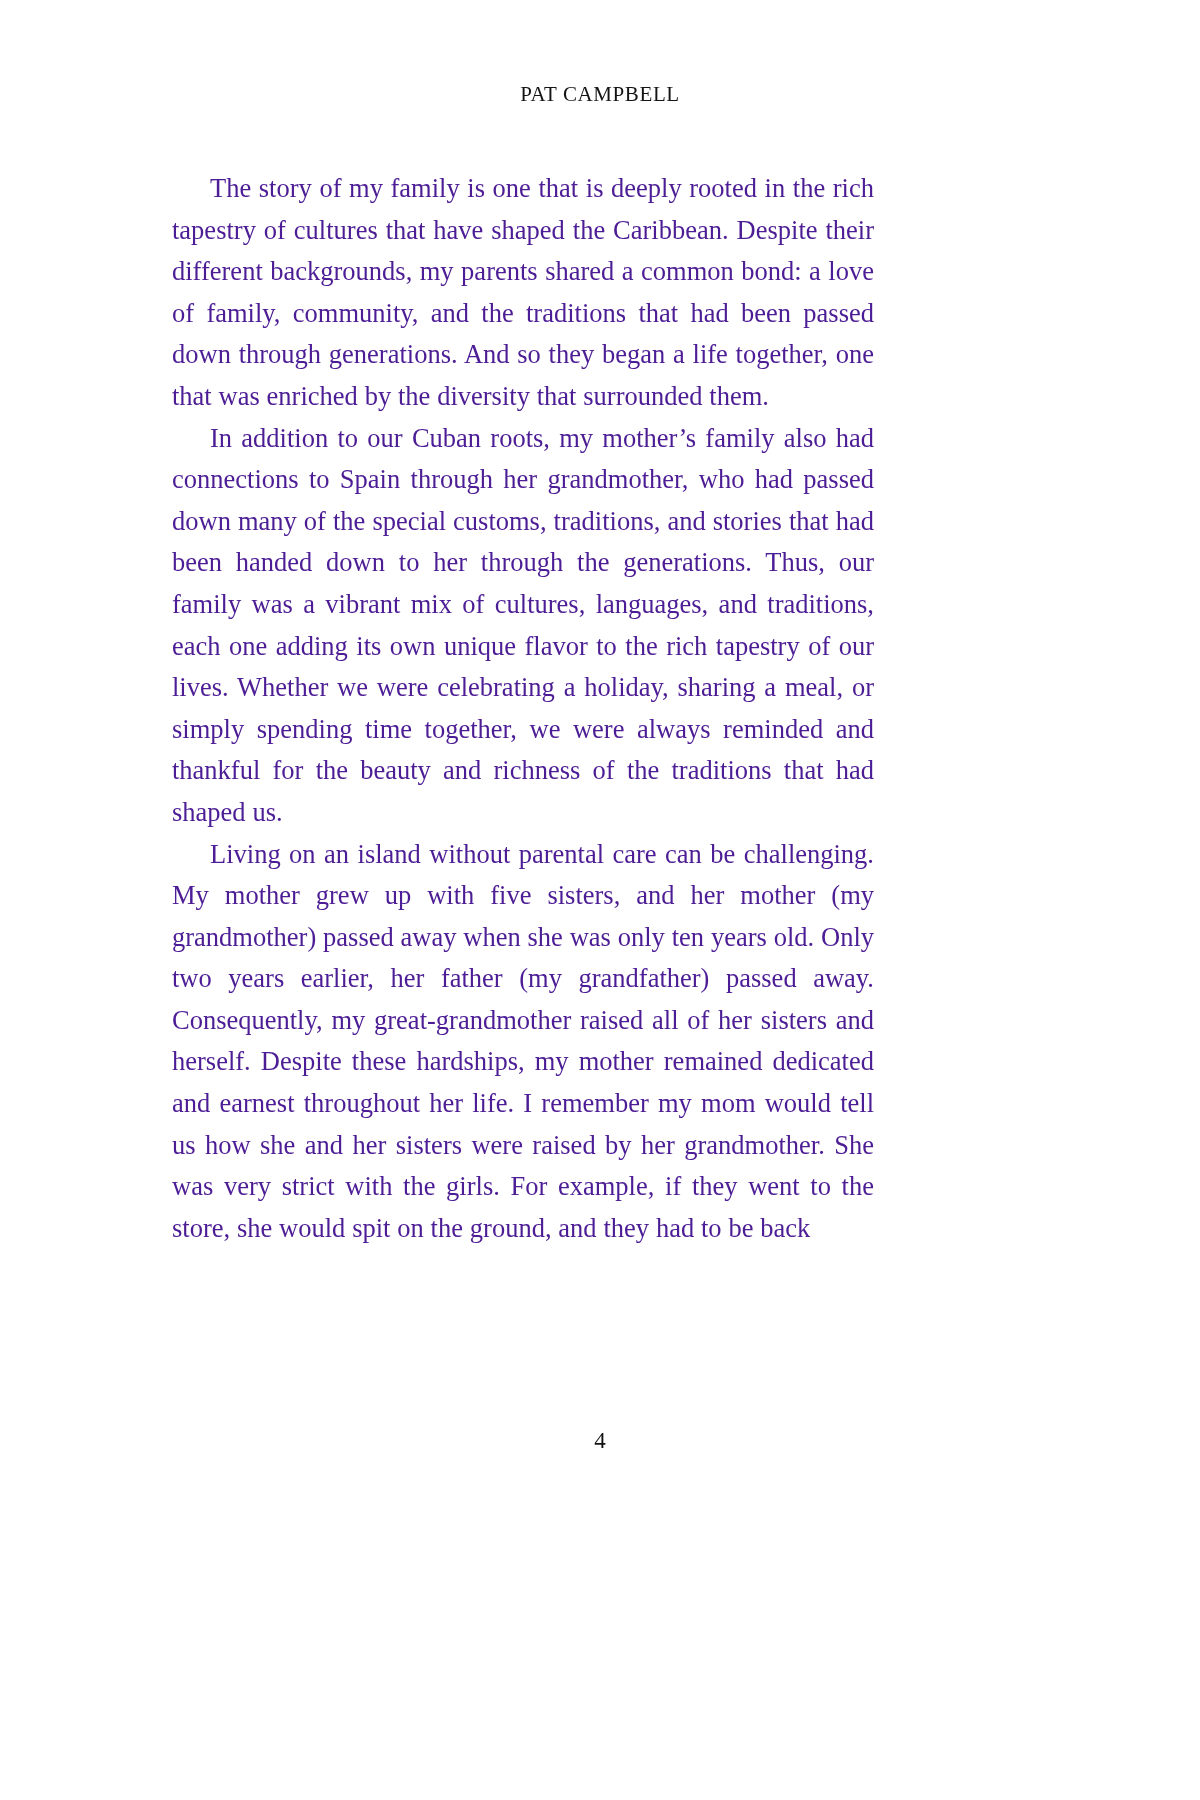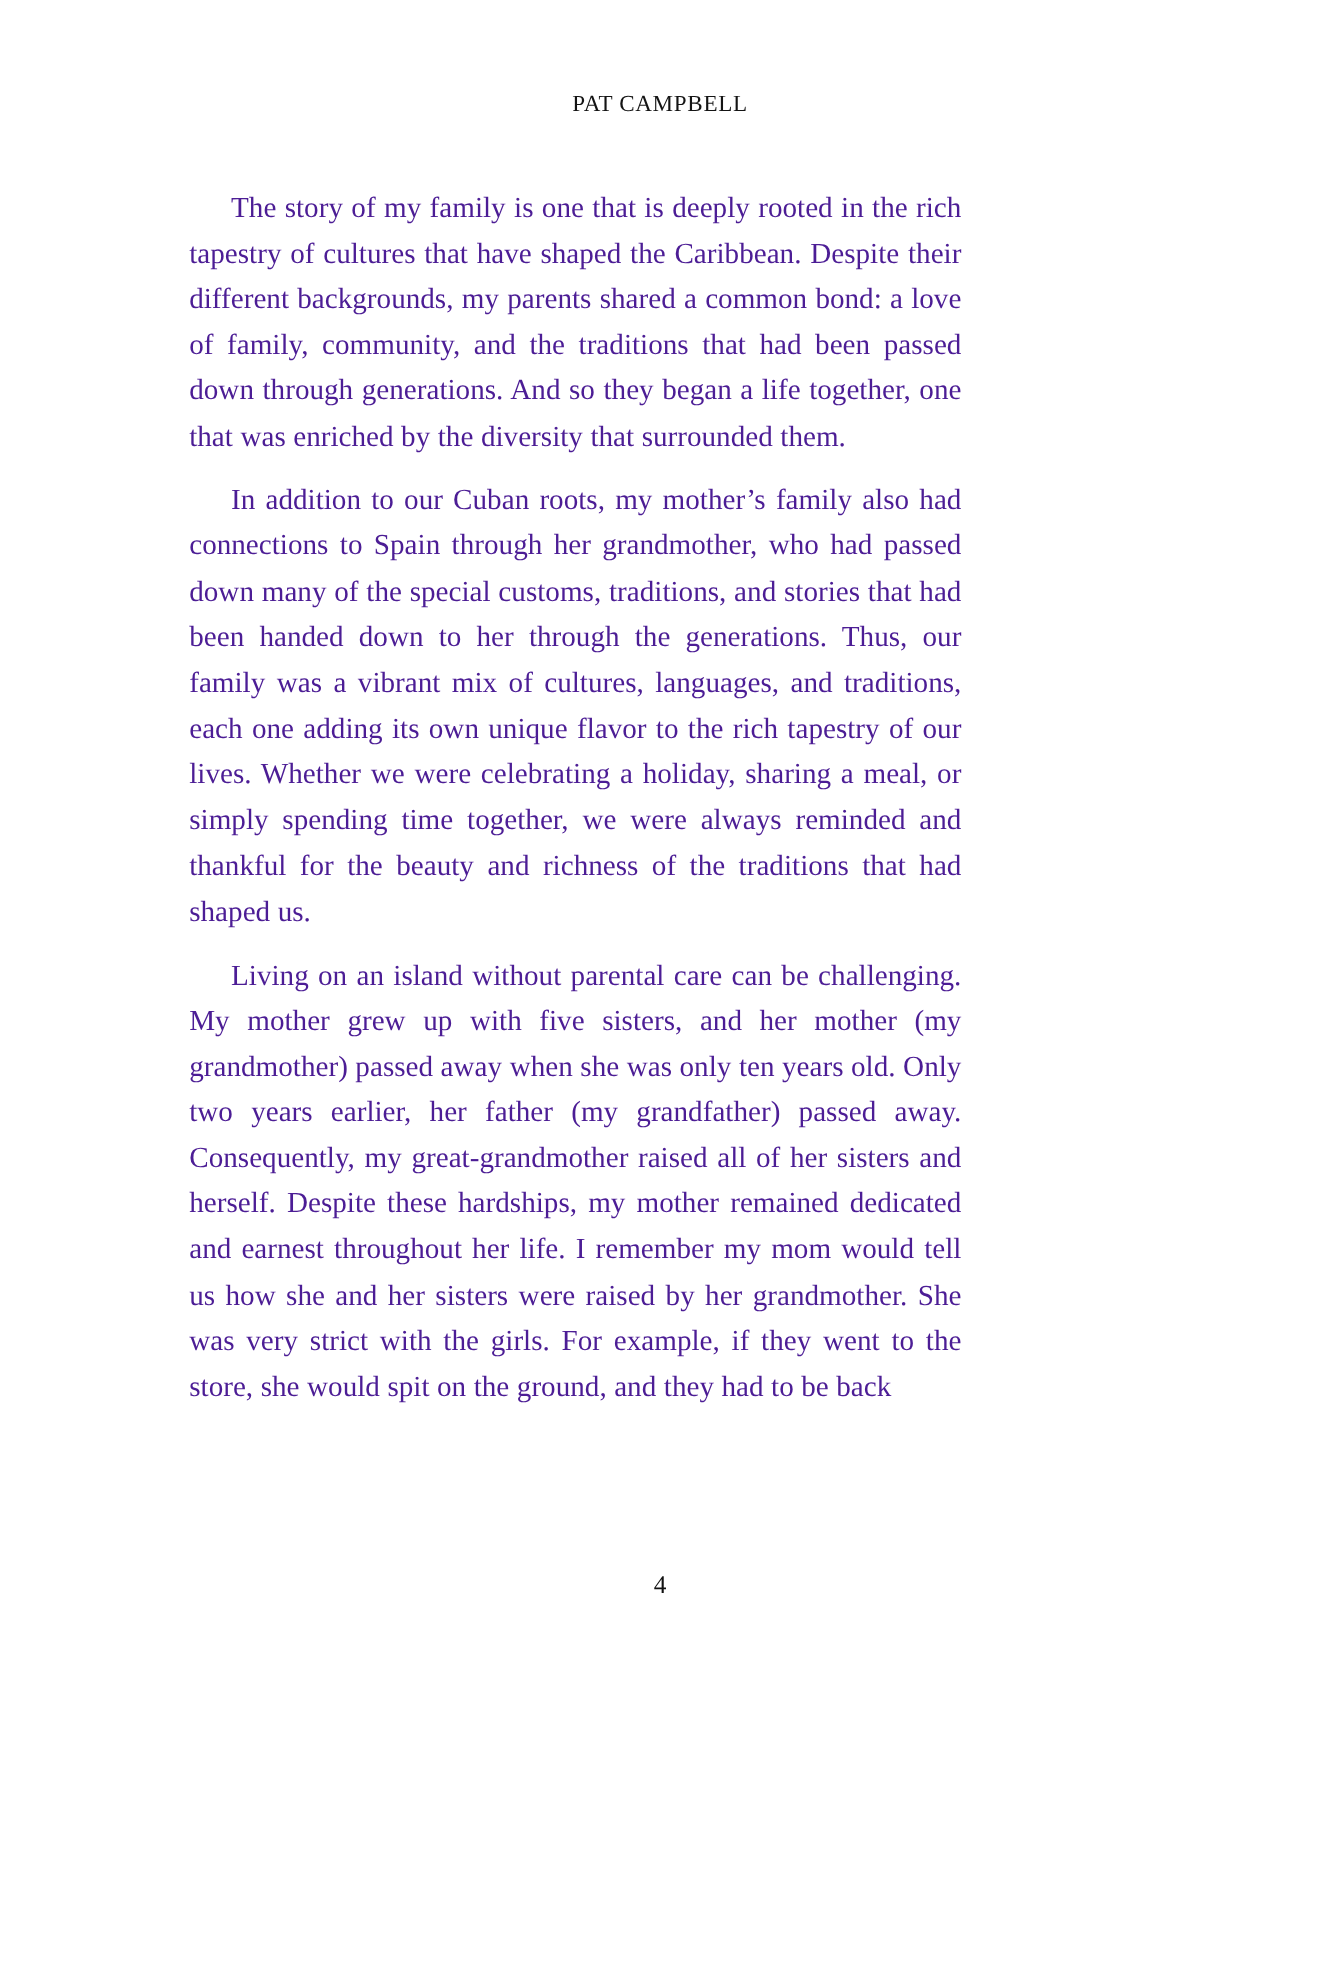--- a/index.html
+++ b/index.html
@@ -46,21 +46,21 @@
     text-justify: inter-word;
     font-size: 26.5px;
     line-height: 41.6px;
     color: #4c1d95;
     font-family: "Liberation Serif", "DejaVu Serif", serif;
     hyphens: none;
     -webkit-hyphens: none;
     word-spacing: 0.2px;
   }
   .para + .para {
-    margin-top: 16px;
+    margin-top: 0px;
   }
   .folio {
     position: absolute;
     top: 1428px;
     left: 0;
     width: 1200px;
     text-align: center;
     font-size: 23px;
     color: #111111;
     font-family: "Liberation Serif", "DejaVu Serif", serif;

